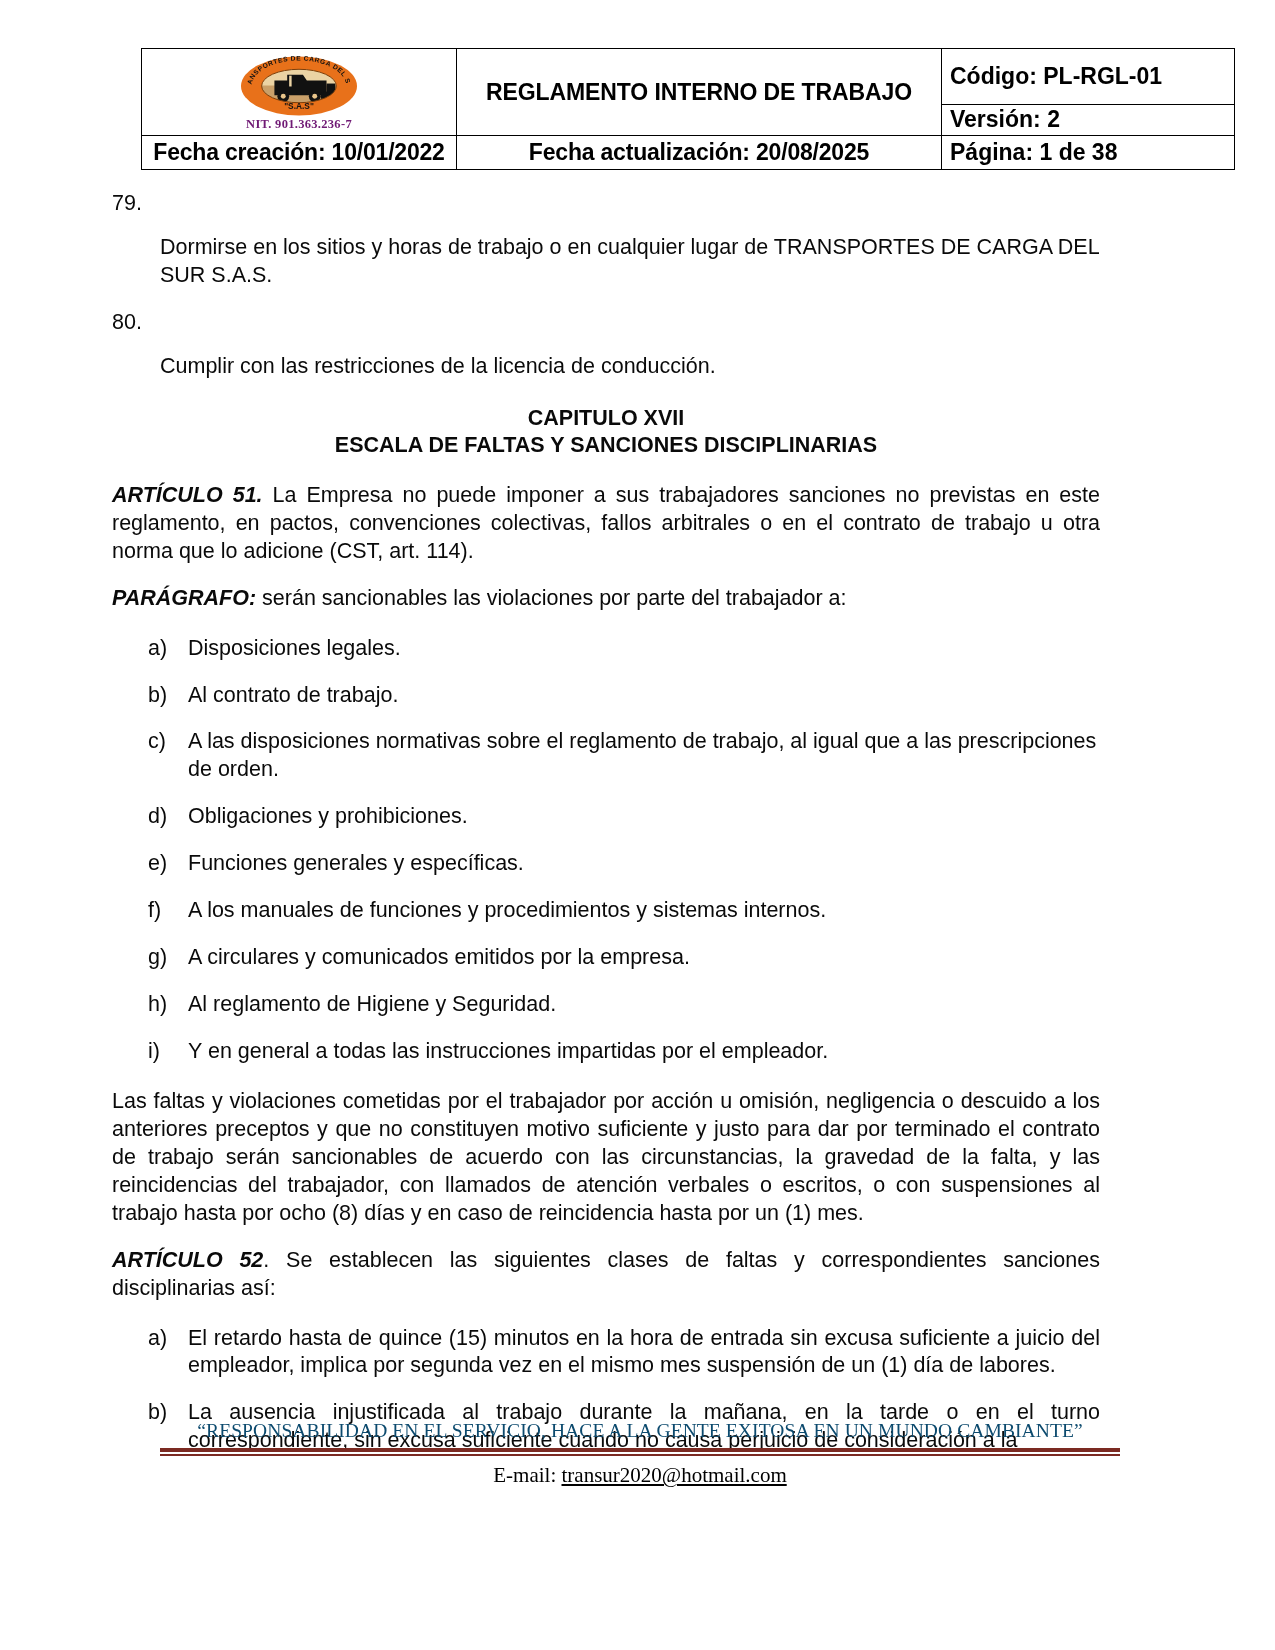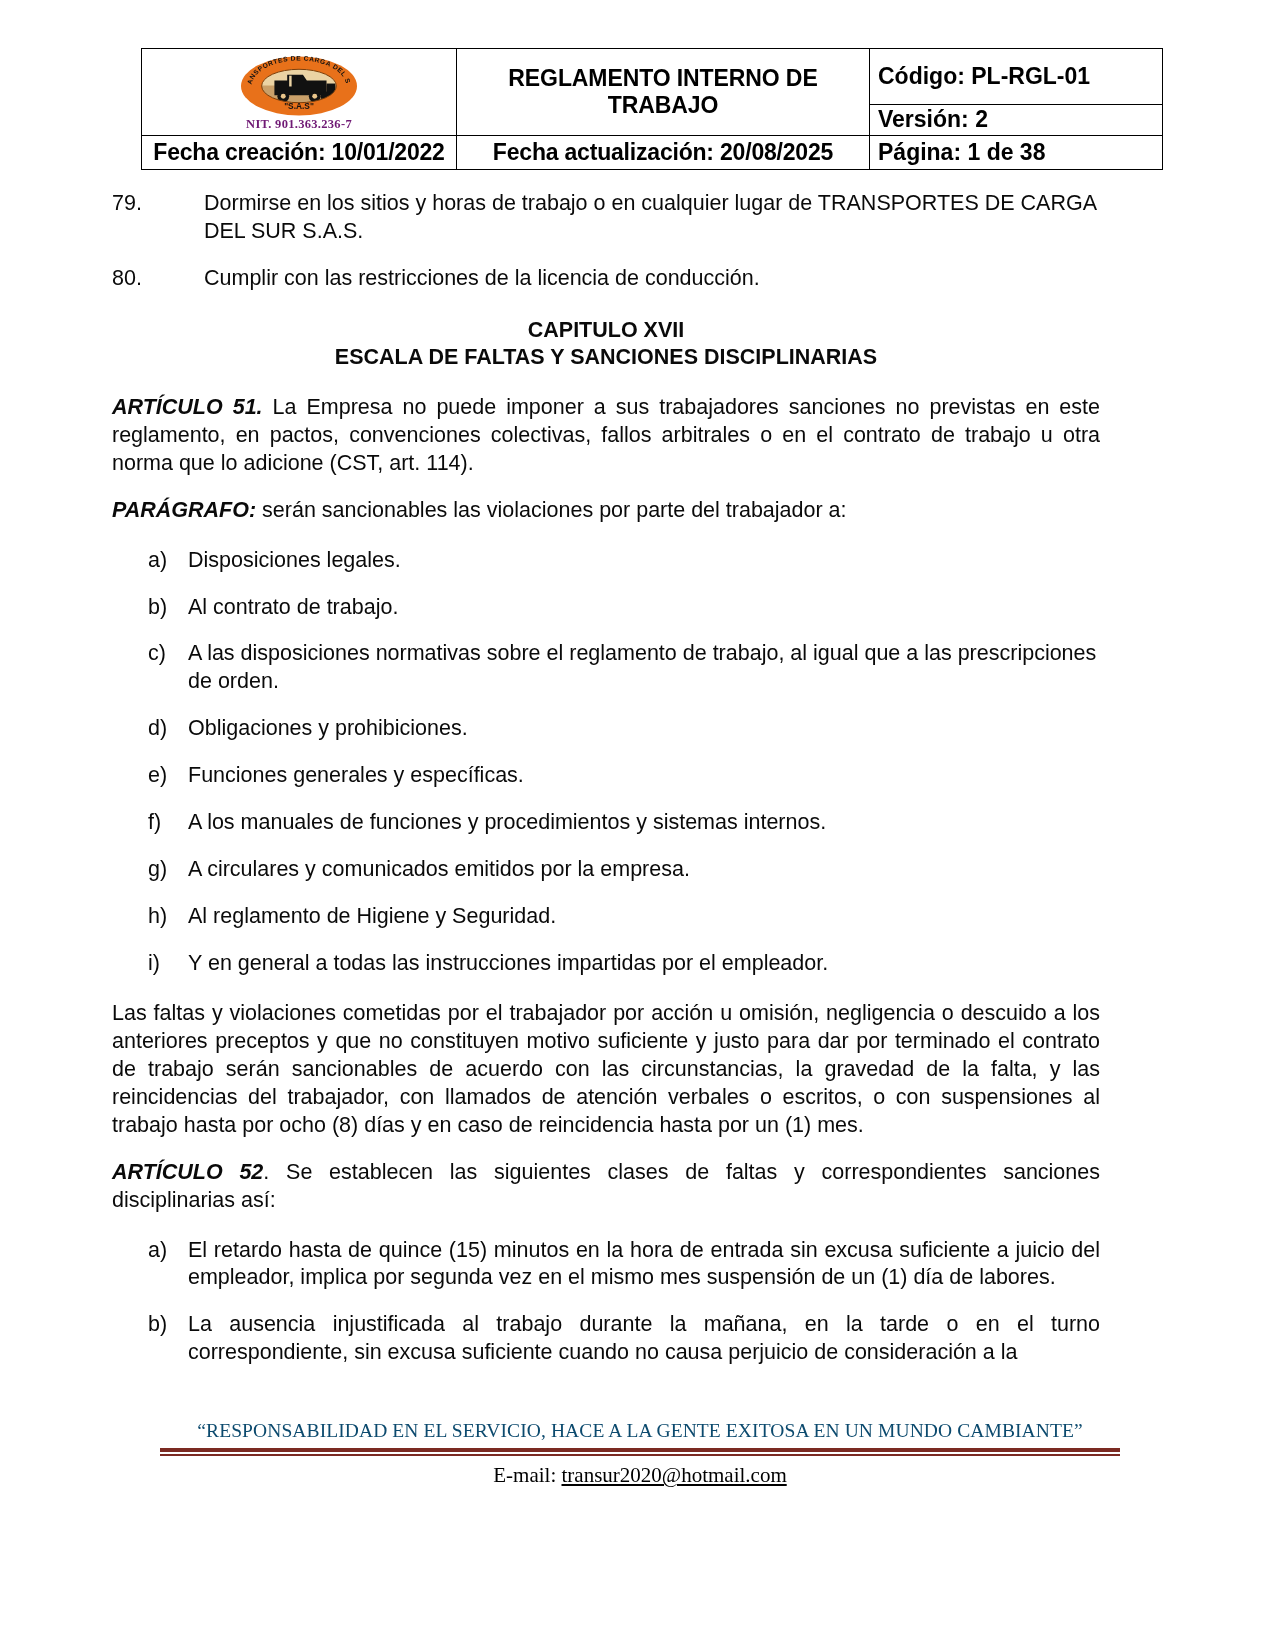--- a/index.html
+++ b/index.html
@@ -33,21 +33,21 @@
     table-layout: fixed;
   }
   .header-table td {
     border: 1.6px solid #000;
     padding: 0;
     vertical-align: middle;
     text-align: center;
   }
   .logo-cell { width: 315px; height: 86px; padding: 2px 0 0 0 !important; }
   .title-cell {
-    width: 413px;
+    width: 485px;
     font-weight: bold;
     font-size: 23px;
     line-height: 1.17;
     letter-spacing: -0.1px;
     padding: 4px 10px !important;
   }
   .meta-cell {
     width: 293px;
     font-weight: bold;
     font-size: 23px;
@@ -104,20 +104,21 @@
     margin: 0 0 19px 0;
     font-size: 21.5px;
     line-height: 1.30;
   }
   .para.noj { text-align: left; }
   .b { font-weight: bold; font-style: italic; }
 
   .numlist-item {
     display: flex;
     margin: 0 0 19px 0;
+    flex-direction: column;
   }
   .numlist-item .marker {
     width: 44px;
     flex: 0 0 44px;
     text-align: left;
   }
   .numlist-item .body {
     flex: 1 1 auto;
     text-align: left;
     margin-left: 48px;

